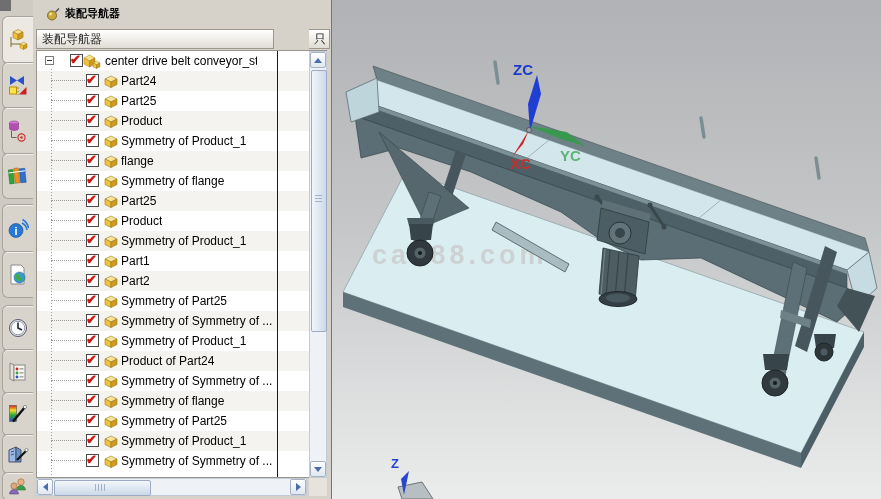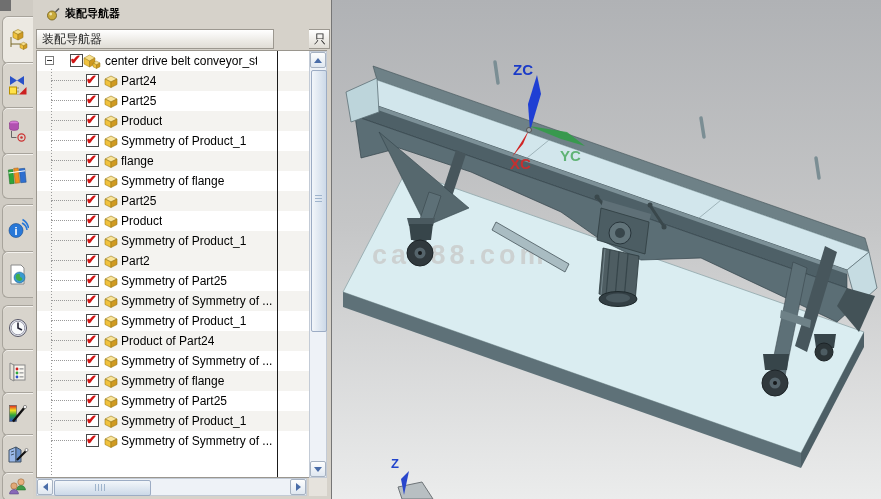--- a/index.html
+++ b/index.html
@@ -309,20 +309,31 @@
           <span class="cb"></span>
           <span class="ic">
         <svg width="14" height="13" viewBox="0 0 14 13">
           <polygon points="1,4 7,1 13,4 7,7" fill="#f9e49a" stroke="#9a7a18" stroke-width="0.6"></polygon>
           <polygon points="1,4 7,7 7,12.5 1,9.5" fill="#f1c23d" stroke="#9a7a18" stroke-width="0.6"></polygon>
           <polygon points="13,4 7,7 7,12.5 13,9.5" fill="#cf9a22" stroke="#9a7a18" stroke-width="0.6"></polygon>
         </svg>
       </span>
           <span class="tlabel">Symmetry of Product_1</span>
         </div>
+        <div class="trow child">
+          <span class="cb"></span>
+          <span class="ic">
+        <svg width="14" height="13" viewBox="0 0 14 13">
+          <polygon points="1,4 7,1 13,4 7,7" fill="#f9e49a" stroke="#9a7a18" stroke-width="0.6"></polygon>
+          <polygon points="1,4 7,7 7,12.5 1,9.5" fill="#f1c23d" stroke="#9a7a18" stroke-width="0.6"></polygon>
+          <polygon points="13,4 7,7 7,12.5 13,9.5" fill="#cf9a22" stroke="#9a7a18" stroke-width="0.6"></polygon>
+        </svg>
+      </span>
+          <span class="tlabel">Part1</span>
+        </div>
         <div class="trow child stripe">
           <span class="cb"></span>
           <span class="ic">
         <svg width="14" height="13" viewBox="0 0 14 13">
           <polygon points="1,4 7,1 13,4 7,7" fill="#f9e49a" stroke="#9a7a18" stroke-width="0.6"></polygon>
           <polygon points="1,4 7,7 7,12.5 1,9.5" fill="#f1c23d" stroke="#9a7a18" stroke-width="0.6"></polygon>
           <polygon points="13,4 7,7 7,12.5 13,9.5" fill="#cf9a22" stroke="#9a7a18" stroke-width="0.6"></polygon>
         </svg>
       </span>
           <span class="tlabel">Part2</span>

